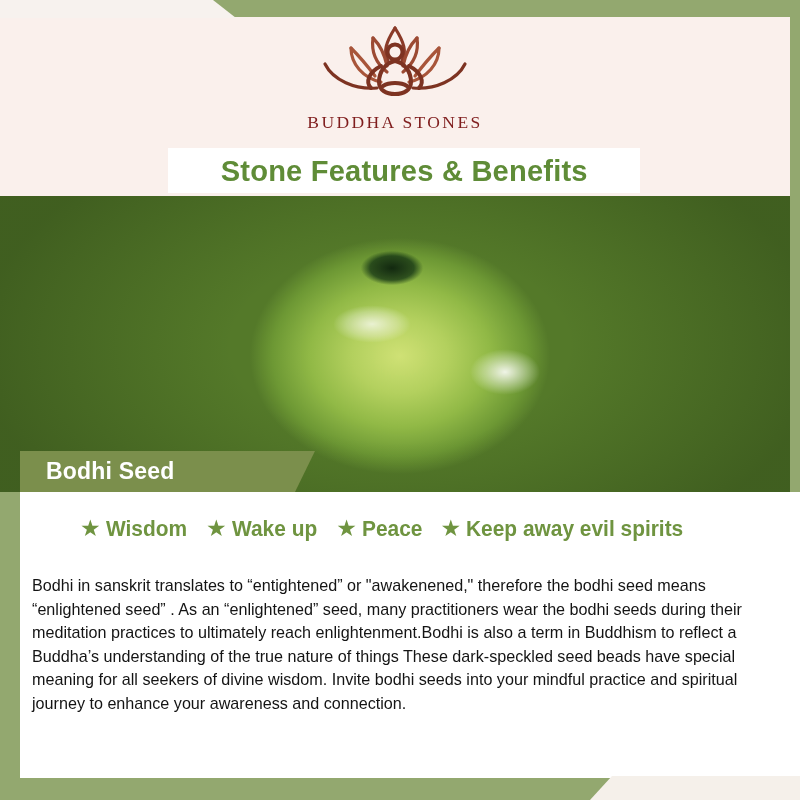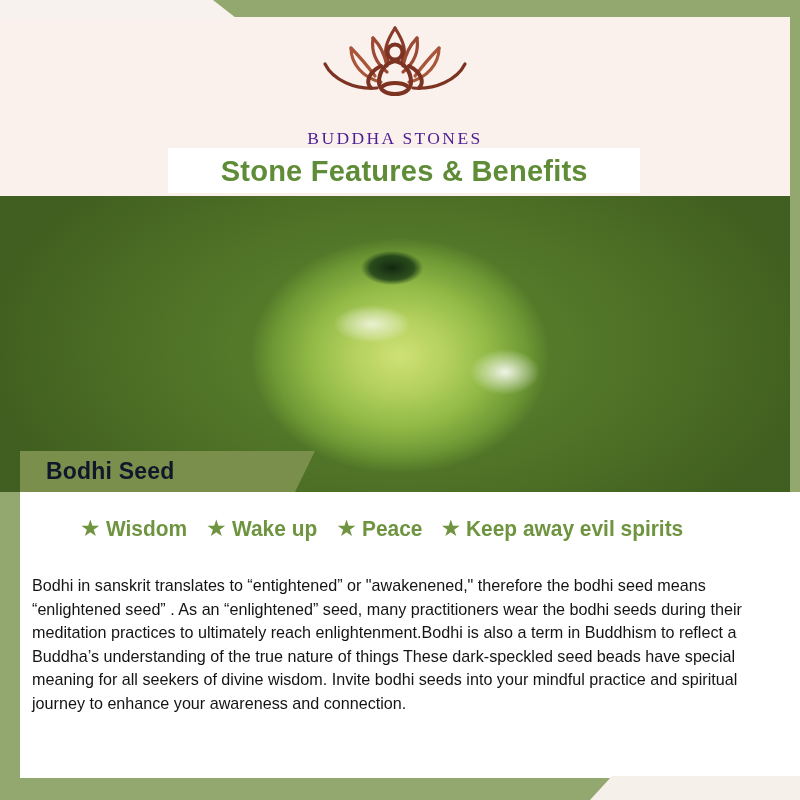--- a/index.html
+++ b/index.html
@@ -97,25 +97,25 @@
     width: 790px;
     height: 118px;
     z-index: 4;
     display: flex;
     flex-direction: column;
     align-items: center;
     justify-content: flex-start;
   }
   .logo-mark { display:block; }
   .logo-word {
-    margin-top: 18px;
+    margin-top: 2px;
     font-family: "Liberation Serif", serif;
     font-size: 17.5px;
     letter-spacing: 2.4px;
-    color: #4c1d95;
+    color: #7f1d1d;
     white-space: nowrap;
   }
 
   
   .title-banner {
     position: absolute;
     left: 168px;
     top: 148px;
     width: 472px;
     height: 45px;
@@ -138,21 +138,21 @@
 
   
   .ribbon {
     position: absolute;
     left: 20px;
     top: 451px;
     height: 41px;
     min-width: 225px;
     padding: 0 44px 0 26px;
     background: #7b8f4c;
-    color: #0f172a;
+    color: #ffffff;
     z-index: 6;
     display: flex;
     align-items: center;
     clip-path: polygon(0 0, 100% 0, calc(100% - 20px) 100%, 0 100%);
   }
   .ribbon-text {
     font-family: "Liberation Sans", sans-serif;
     font-weight: bold;
     font-size: 23px;
     letter-spacing: .2px;

